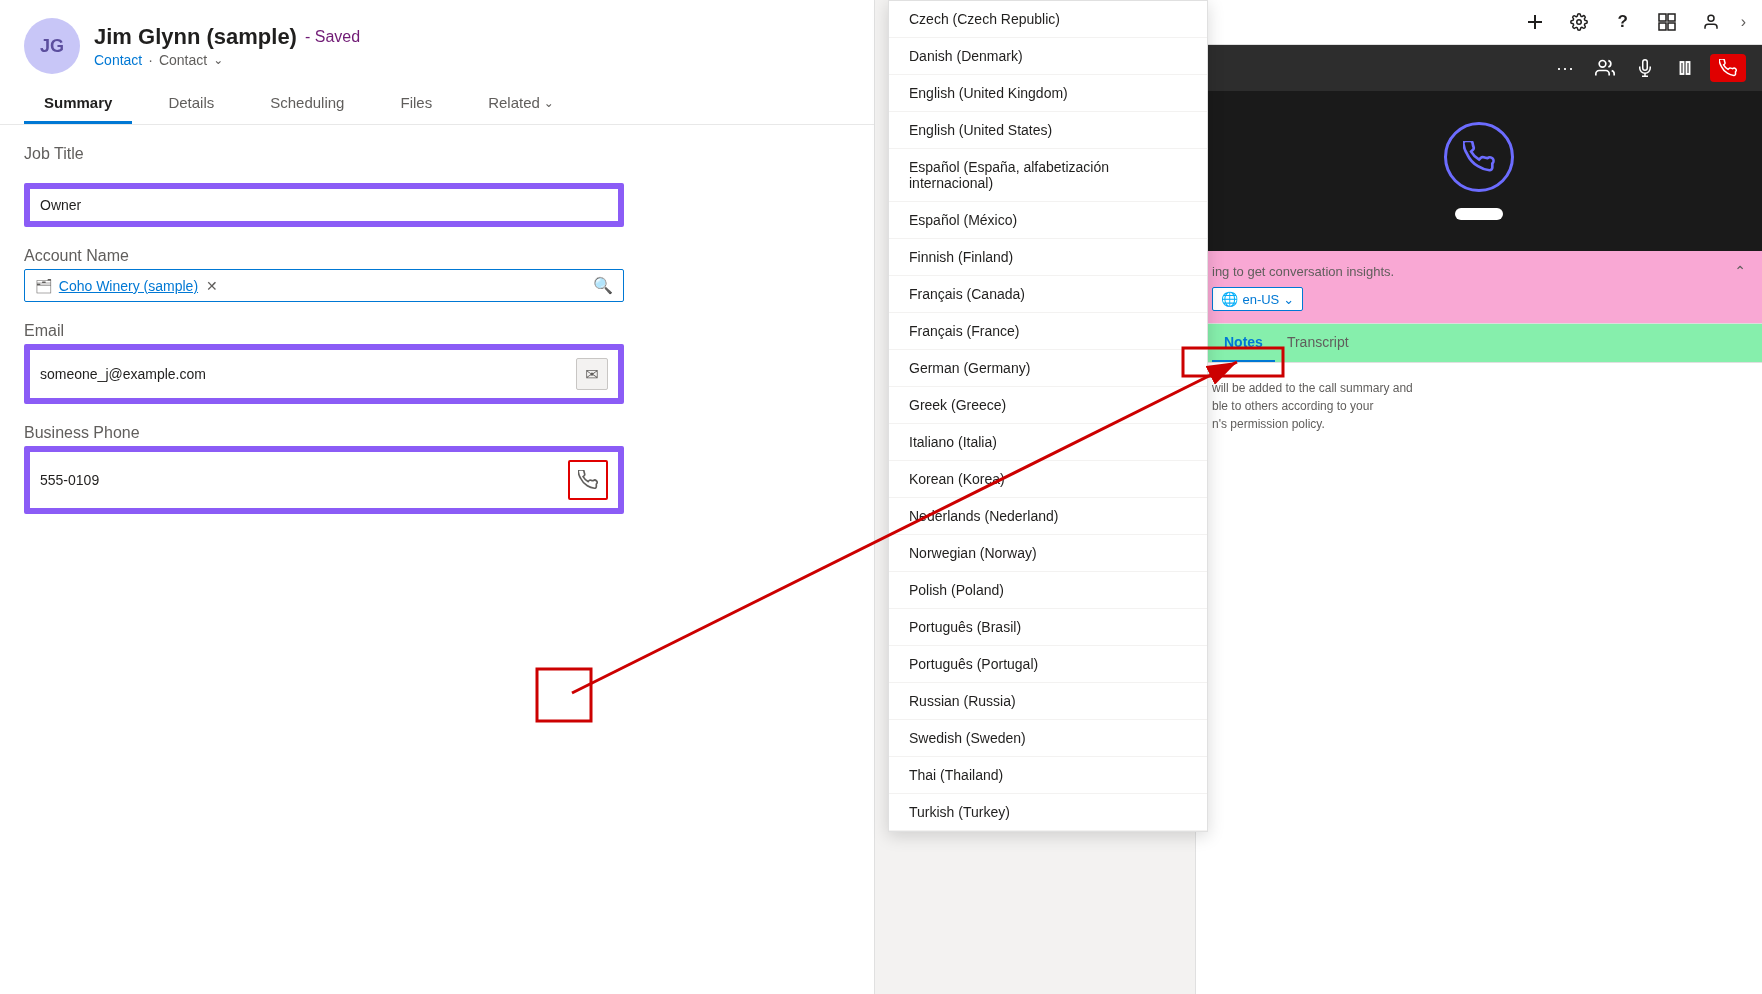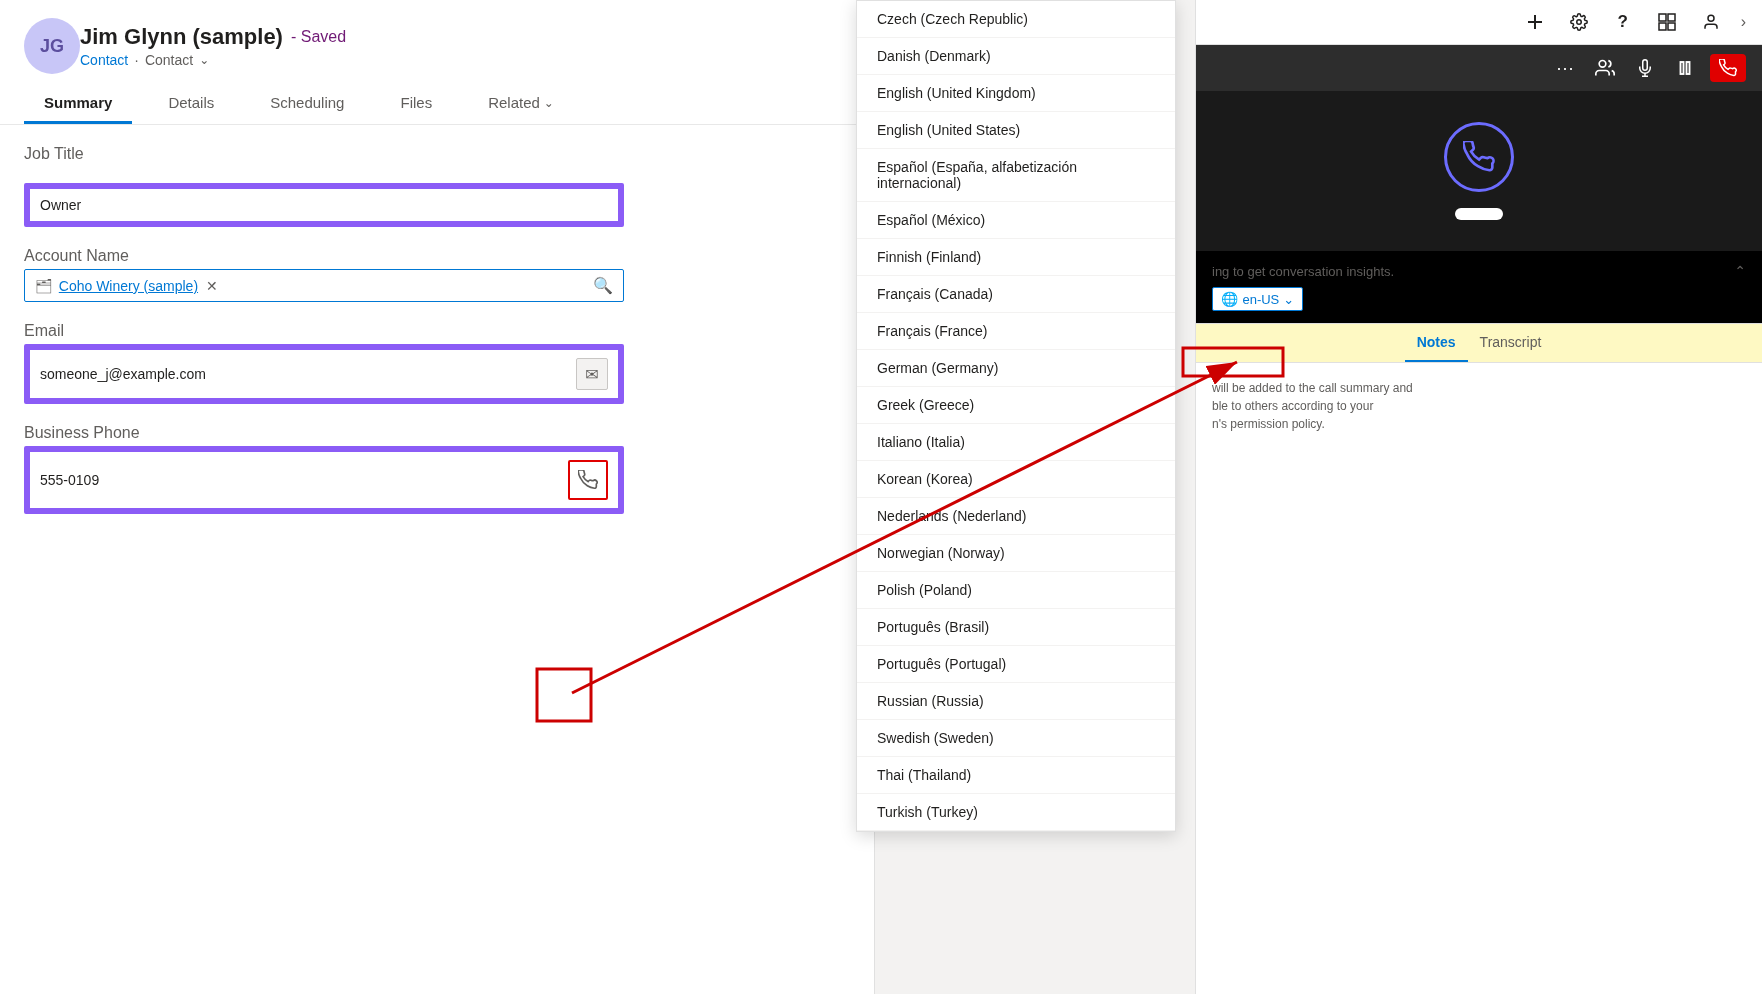--- a/index.html
+++ b/index.html
@@ -17,20 +17,21 @@
 
     
     .record-header {
       padding: 18px 24px 0 24px;
       background: #fff;
       border-bottom: 1px solid #e8e8e8;
     }
     .header-top {
       display: flex;
       align-items: center;
+      gap: 14px;
       margin-bottom: 10px;
     }
     .avatar {
       width: 56px; height: 56px;
       border-radius: 50%;
       background: #c8c6f7;
       display: flex; align-items: center; justify-content: center;
       font-size: 18px; font-weight: 600; color: #5c4f9e;
       flex-shrink: 0;
     }
@@ -120,21 +121,21 @@
       display: flex; align-items: center; justify-content: center;
       cursor: pointer;
       border-radius: 2px;
       font-size: 18px;
       color: #605e5c;
     }
 
     
     .language-dropdown {
       position: absolute;
-      left: 856px; top: 0;
+      left: 888px; top: 0;
       width: 320px;
       background: #fff;
       border: 1px solid #e0e0e0;
       box-shadow: 0 4px 16px rgba(0,0,0,0.15);
       z-index: 100;
       max-height: 994px;
       overflow-y: auto;
     }
     .lang-item {
       padding: 10px 20px;
@@ -216,21 +217,21 @@
     .call-name-bar {
       background: #fff;
       border-radius: 20px;
       padding: 6px 24px;
       font-size: 13px; color: #201f1e;
     }
 
     
     .insights-panel {
       padding: 12px 16px;
-      background: #000000;
+      background: #f9a8d4;
       border-bottom: 1px solid #ddd;
     }
     .insights-header {
       display: flex; align-items: center; justify-content: space-between;
       font-size: 13px; color: #605e5c;
     }
     .collapse-btn { font-size: 14px; color: #605e5c; cursor: pointer; }
     .lang-selector {
       display: inline-flex; align-items: center; gap: 4px;
       border: 1px solid #0078d4;
@@ -241,22 +242,21 @@
       background: #fff;
       margin-top: 8px;
     }
     .globe-icon { font-size: 14px; color: #0078d4; }
 
     
     .notes-tabs {
       display: flex;
       border-bottom: 1px solid #e0e0e0;
       padding: 0 16px;
-      background: #fef9c3;
-      justify-content: center;
+      background: #86efac;
     }
     .notes-tab {
       padding: 10px 12px;
       font-size: 14px; color: #605e5c;
       cursor: pointer;
       border-bottom: 2px solid transparent;
     }
     .notes-tab.active {
       color: #0078d4;
       border-bottom: 2px solid #0078d4;

